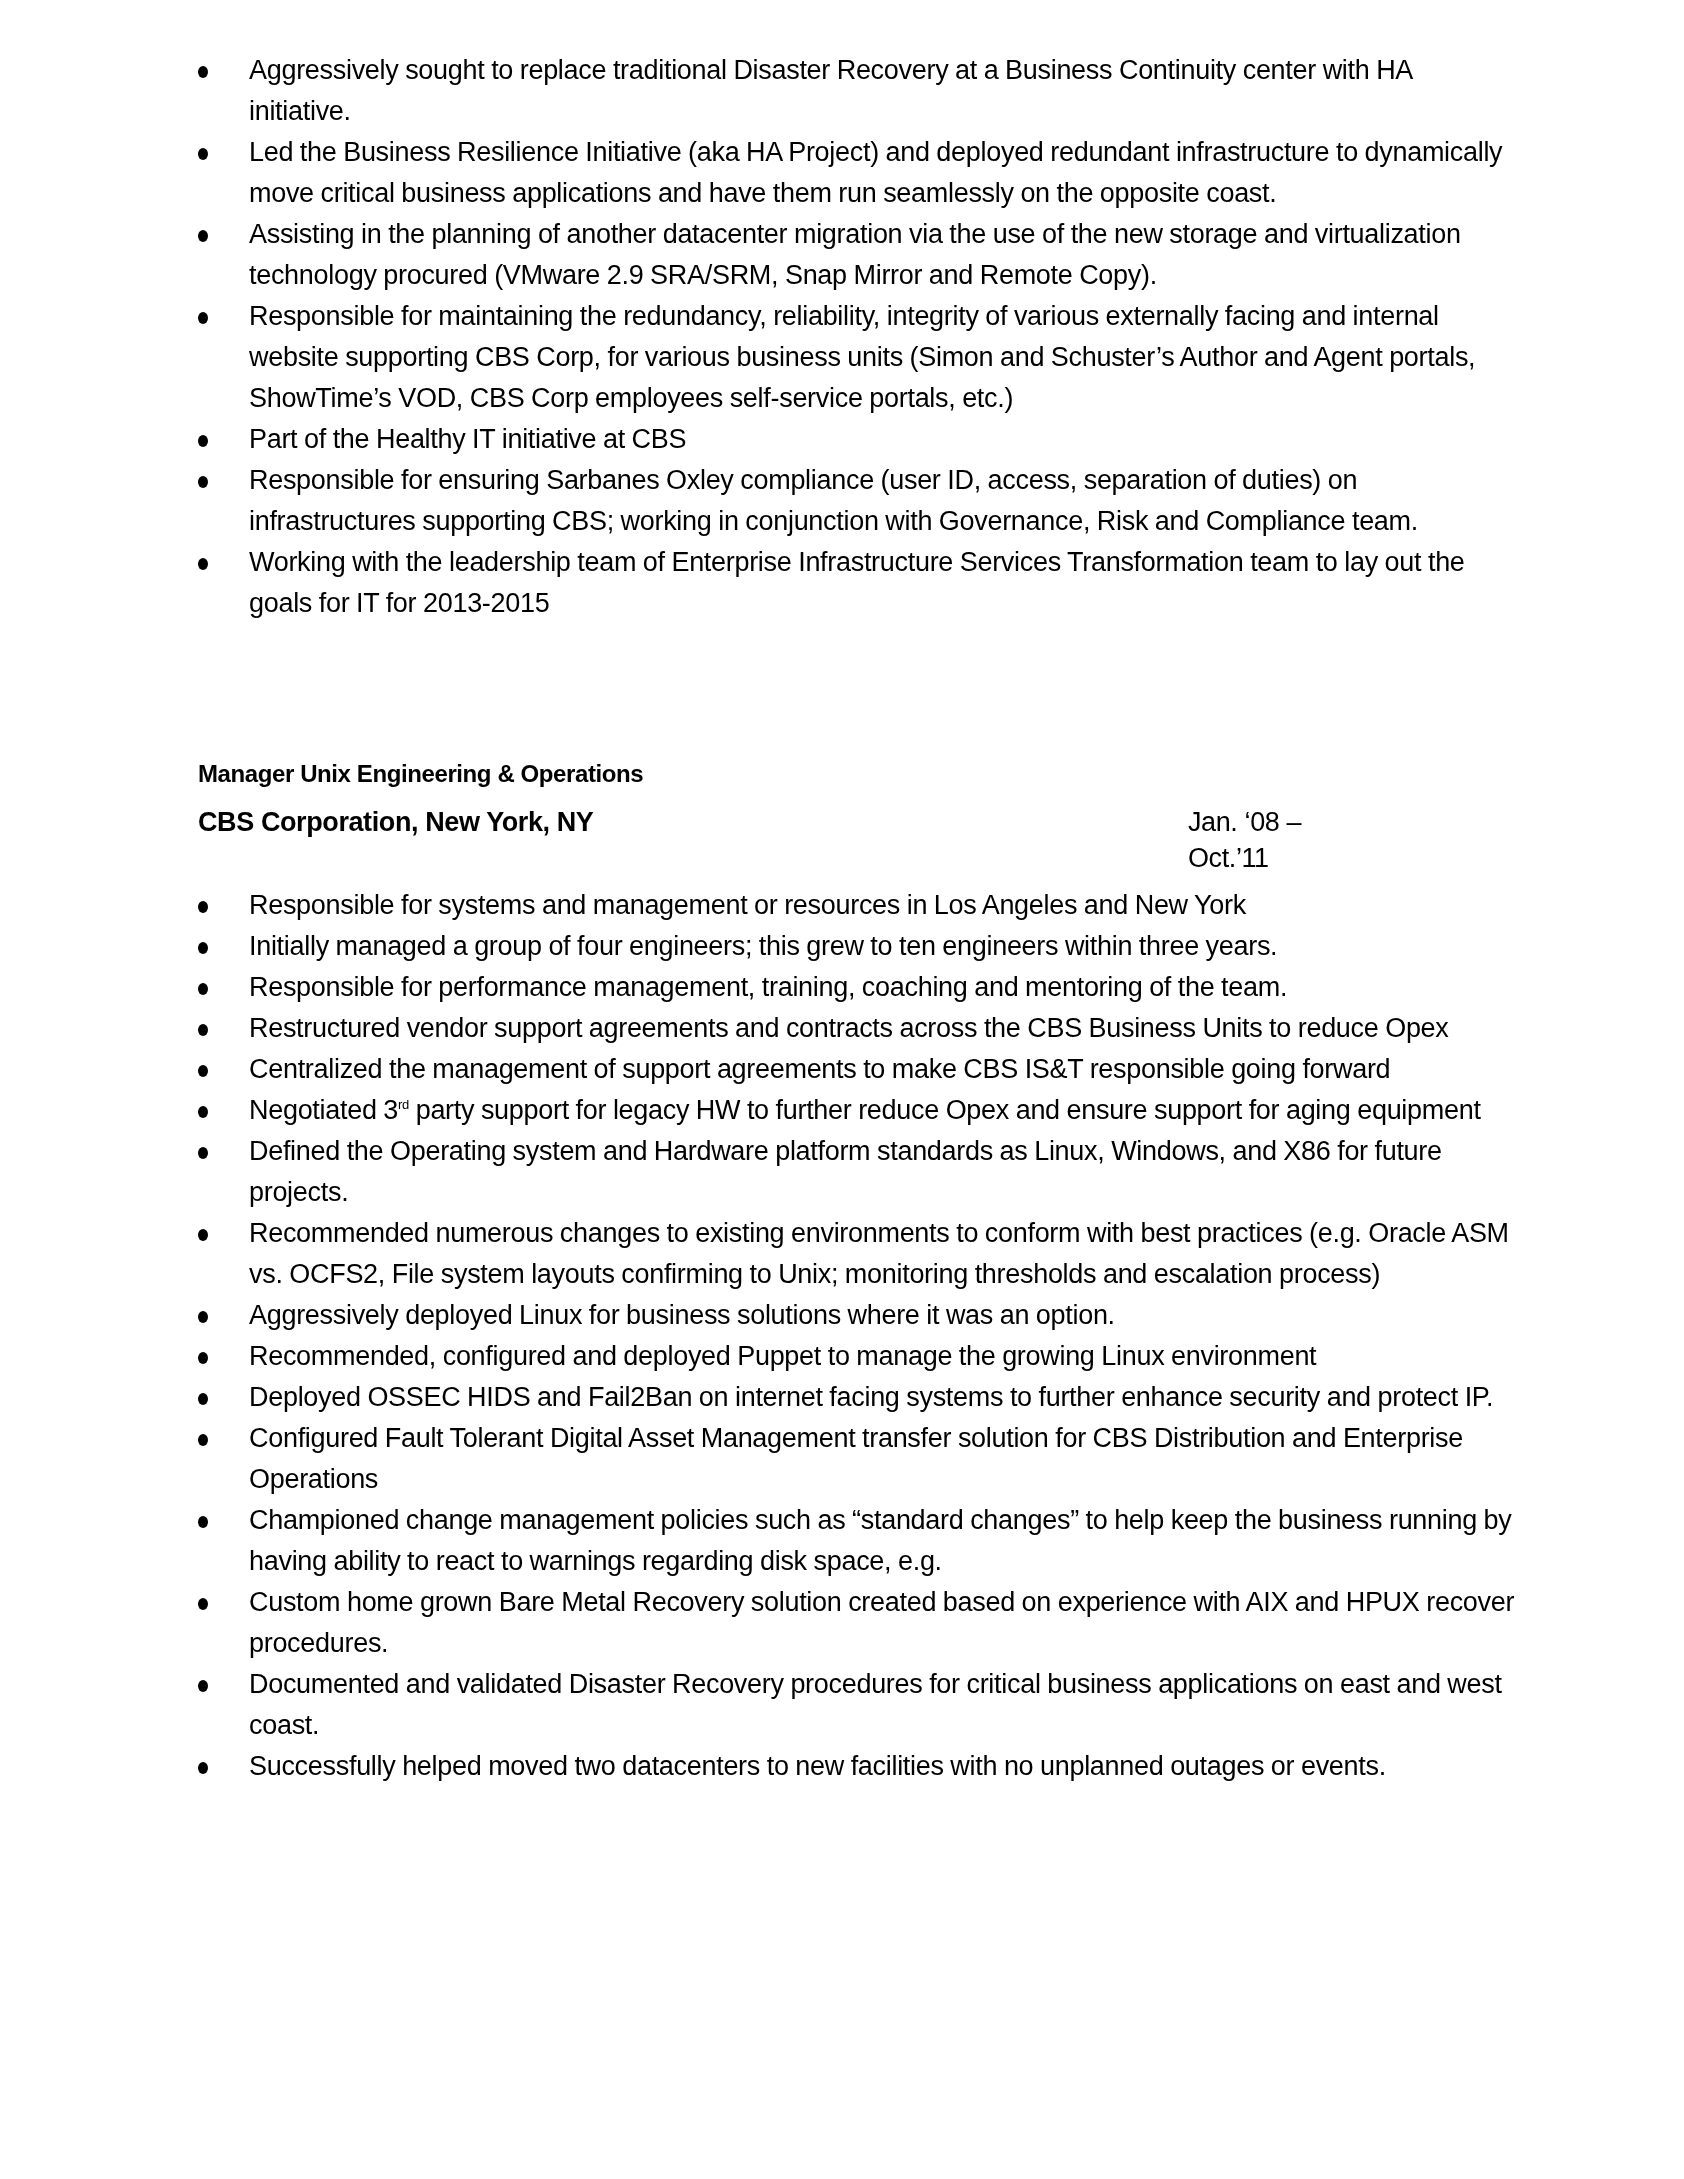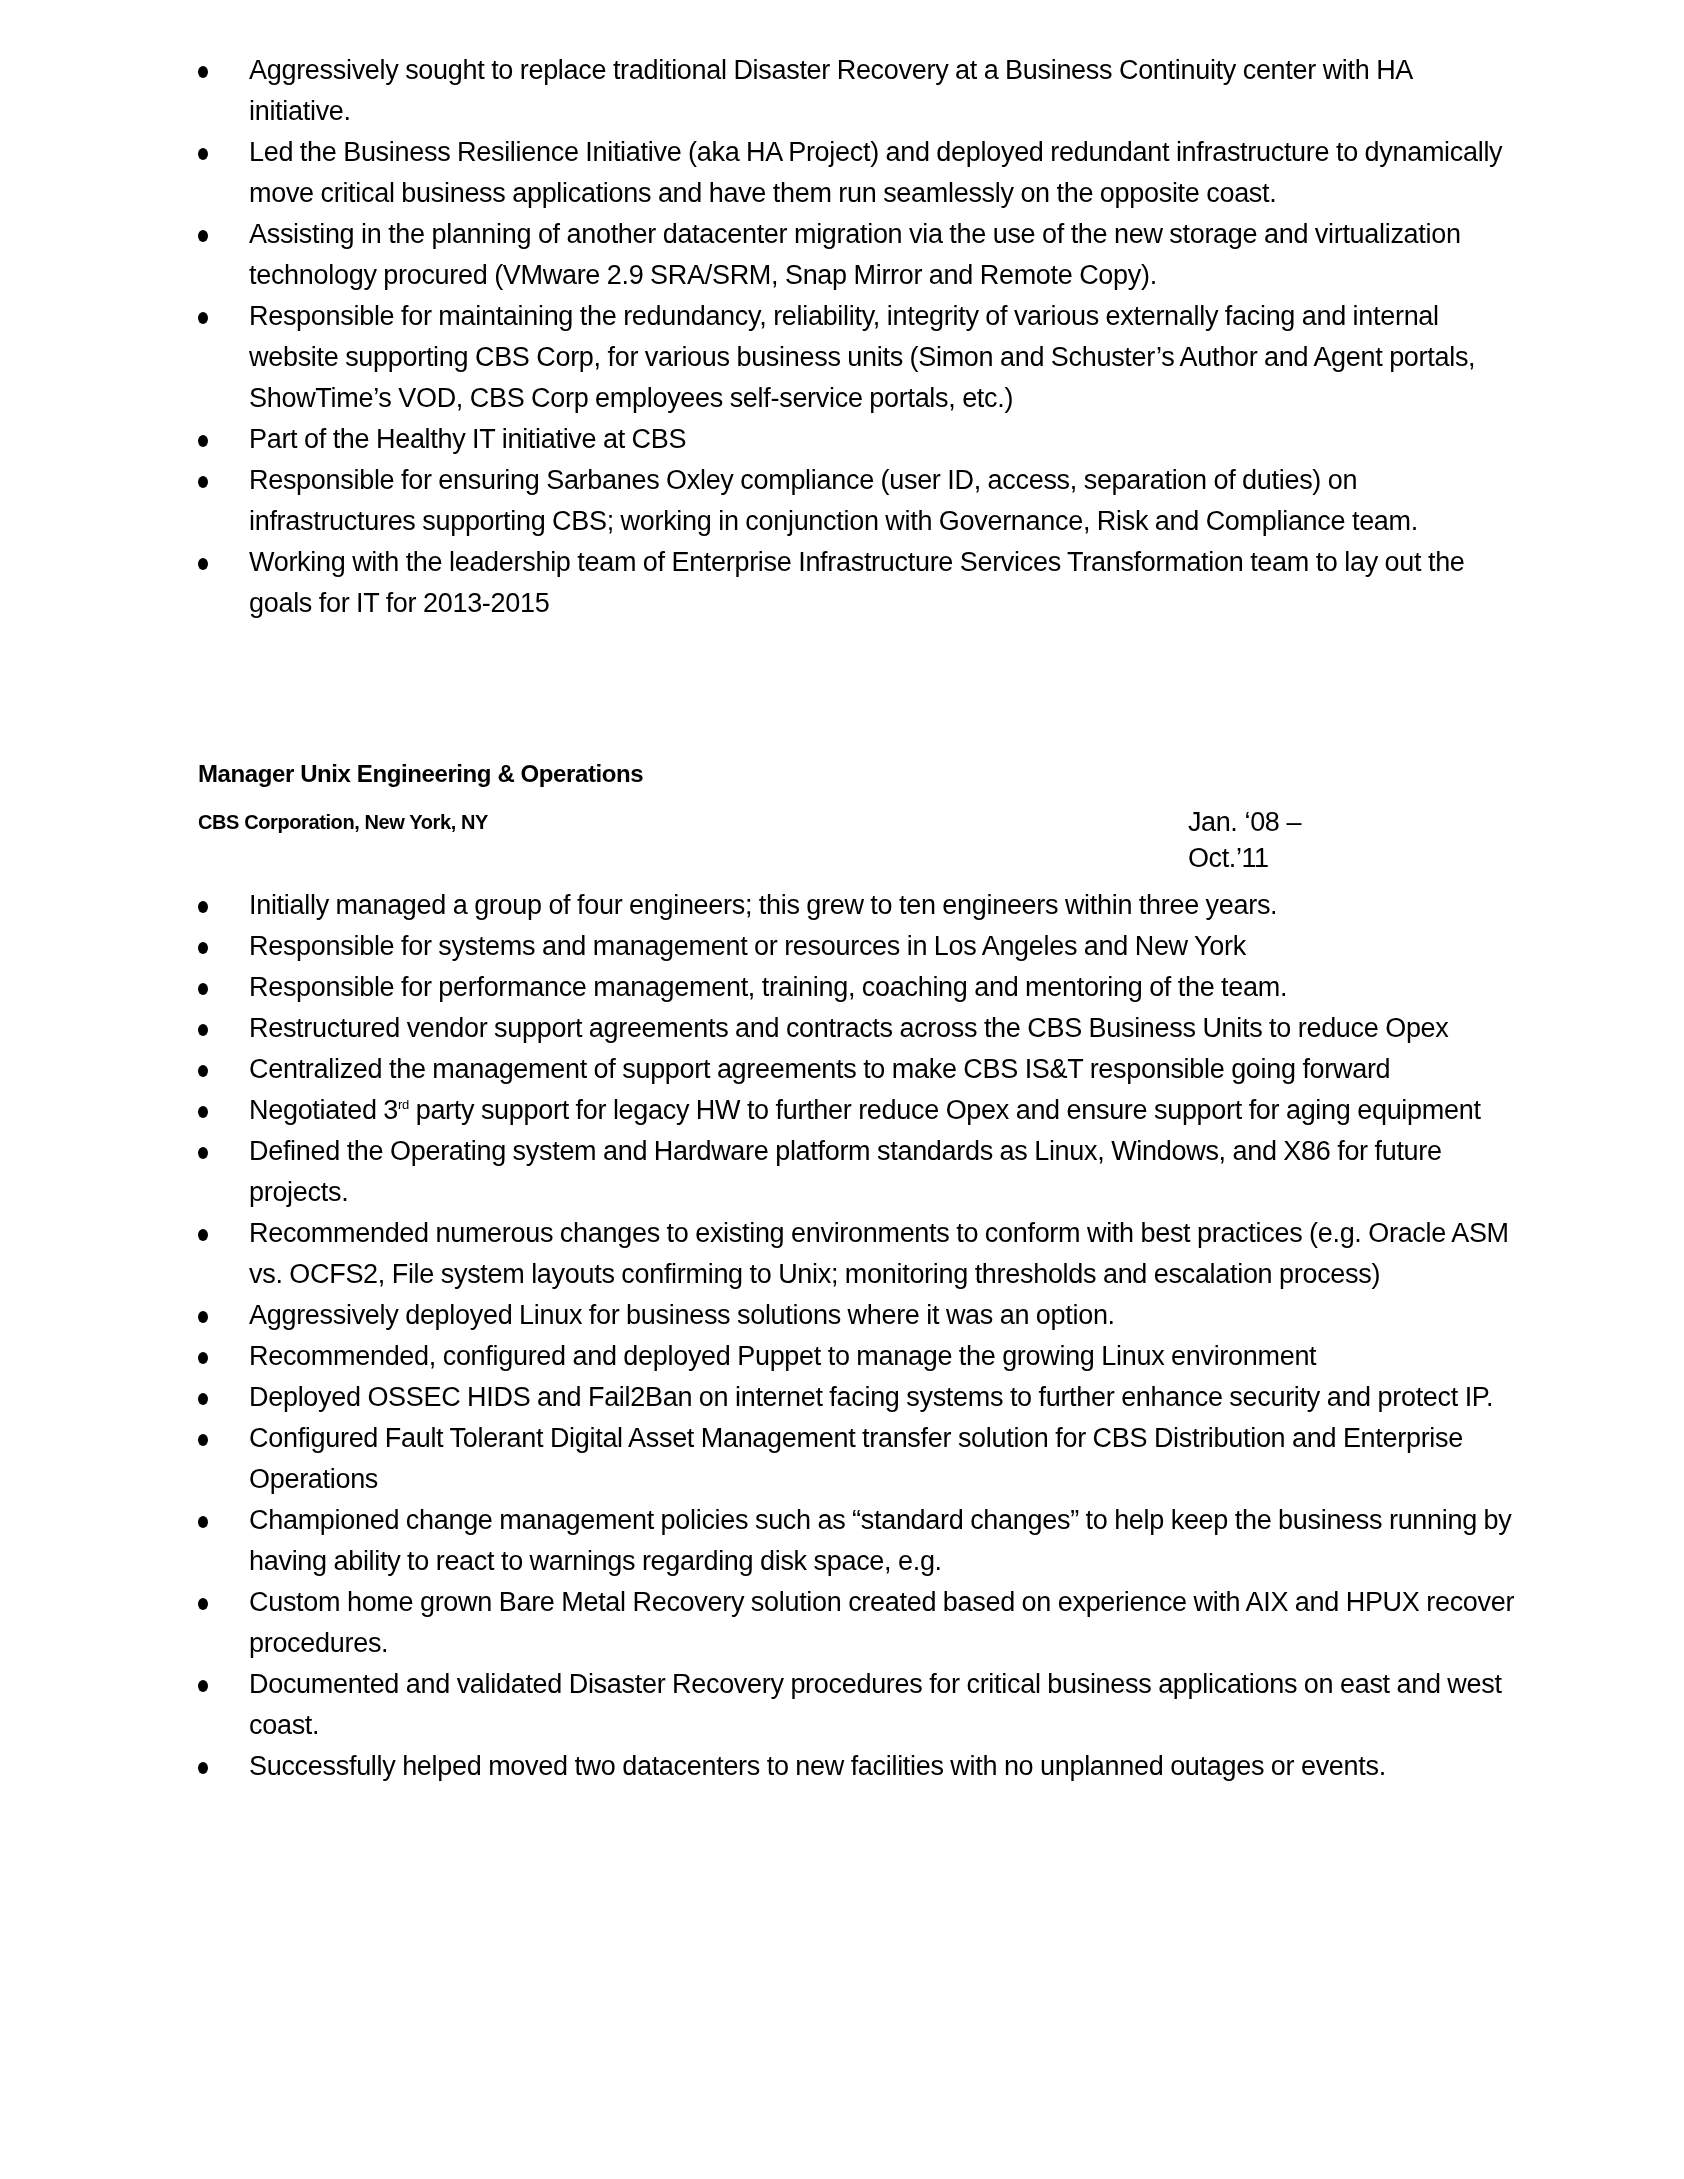--- a/index.html
+++ b/index.html
@@ -66,21 +66,21 @@
       top: 754px;
       font-size: 24px;
       font-weight: bold;
       letter-spacing: -0.4px;
       line-height: 40px;
     }
     .job-company {
       position: absolute;
       left: 198px;
       top: 804px;
-      font-size: 20px;
+      font-size: 27px;
       font-weight: bold;
       letter-spacing: -0.4px;
       line-height: 36px;
     }
     .job-dates {
       position: absolute;
       left: 1188px;
       top: 804px;
       font-size: 27px;
       letter-spacing: -0.4px;
@@ -109,22 +109,22 @@
       <li><span class="bullet"></span><span>Working with the leadership team of Enterprise Infrastructure Services Transformation team to lay out the goals for IT for 2013-2015</span></li>
     </ul>
   </div>
 
   <div class="job-title">Manager Unix Engineering &amp; Operations</div>
   <div class="job-company">CBS Corporation, New York, NY</div>
   <div class="job-dates">Jan. ‘08 – Oct.’11</div>
 
   <div class="section" id="section-cbs">
     <ul class="bullets">
+      <li><span class="bullet"></span><span>Responsible for systems  and management or resources in Los Angeles and  New York</span></li>
       <li><span class="bullet"></span><span>Initially managed a group of four engineers; this grew to ten engineers within three years.</span></li>
-      <li><span class="bullet"></span><span>Responsible for systems  and management or resources in Los Angeles and  New York</span></li>
       <li><span class="bullet"></span><span>Responsible for performance management, training, coaching and mentoring of the team.</span></li>
       <li><span class="bullet"></span><span>Restructured vendor support agreements and contracts across the CBS Business Units to reduce Opex</span></li>
       <li><span class="bullet"></span><span>Centralized the management of support agreements to make CBS IS&amp;T responsible going forward</span></li>
       <li><span class="bullet"></span><span>Negotiated 3</span><sup>rd</sup><span> party support for legacy HW to further reduce Opex and ensure support for aging equipment</span></li>
       <li><span class="bullet"></span><span>Defined the Operating system and Hardware platform standards as Linux, Windows, and X86 for future projects.</span></li>
       <li><span class="bullet"></span><span>Recommended numerous changes to existing environments to conform with best practices (e.g. Oracle ASM vs. OCFS2, File system layouts confirming to Unix; monitoring thresholds and escalation process)</span></li>
       <li><span class="bullet"></span><span>Aggressively deployed Linux for business solutions where it was an option.</span></li>
       <li><span class="bullet"></span><span>Recommended, configured and deployed Puppet to manage the growing Linux environment</span></li>
       <li><span class="bullet"></span><span>Deployed OSSEC HIDS and Fail2Ban on internet facing systems to further enhance security and protect IP.</span></li>
       <li><span class="bullet"></span><span>Configured Fault Tolerant Digital Asset Management transfer solution for CBS Distribution and Enterprise Operations</span></li>

